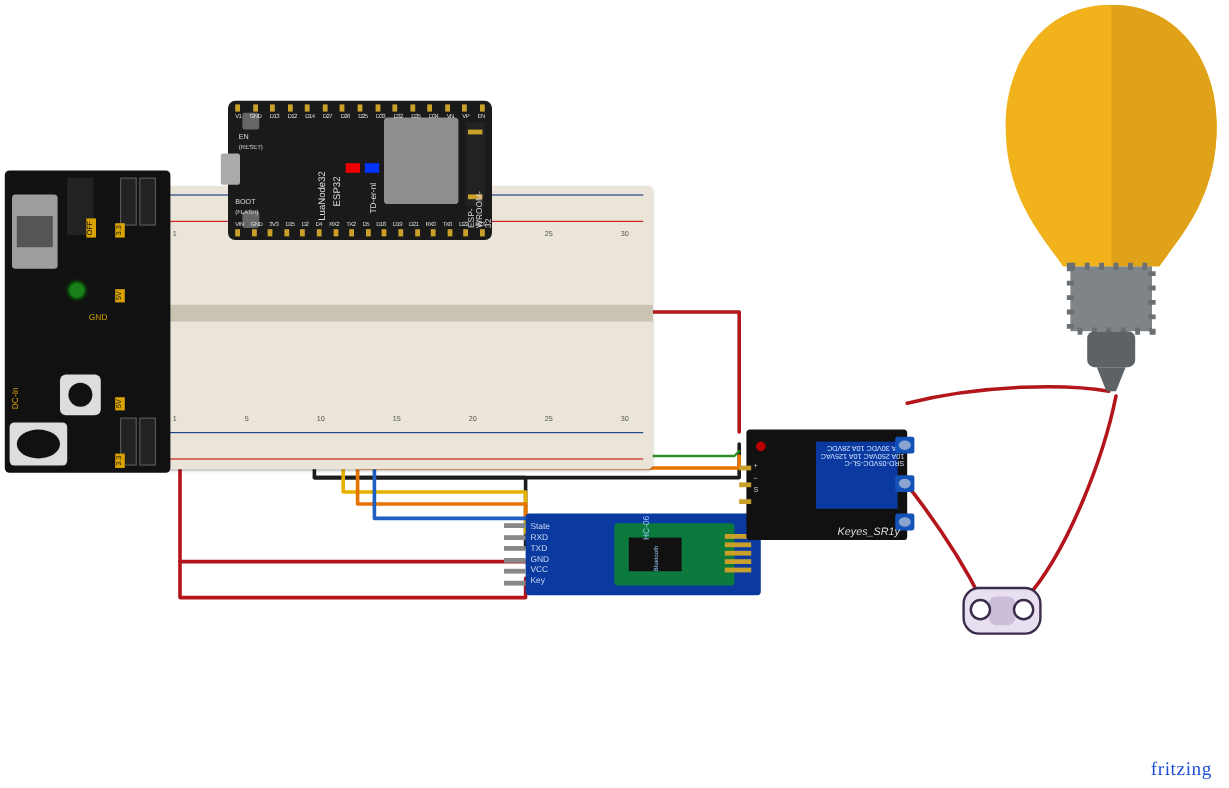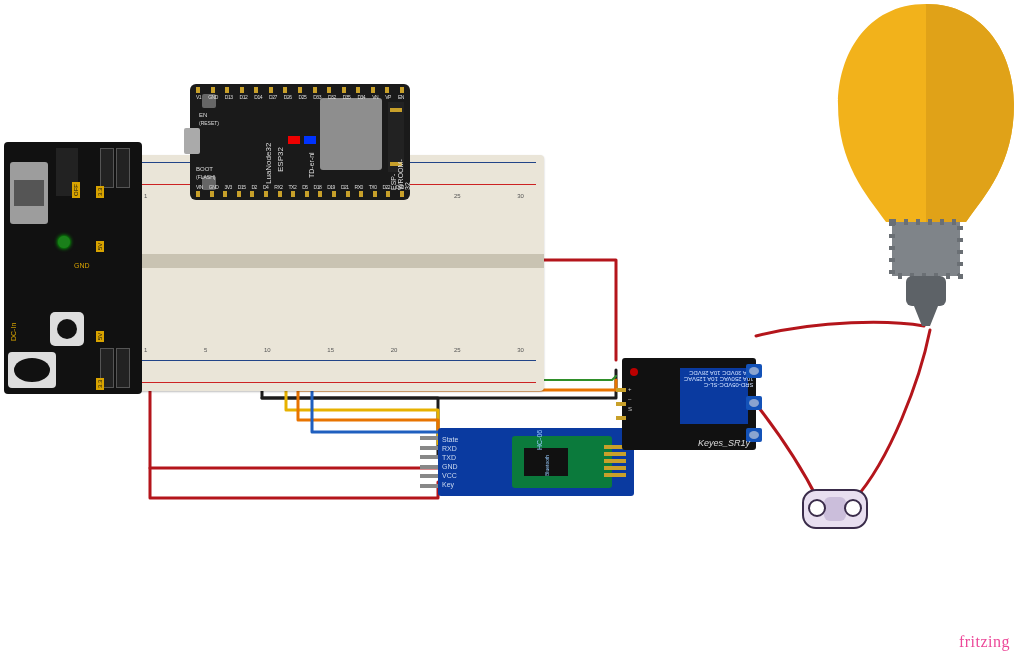--- a/index.html
+++ b/index.html
@@ -106,21 +106,21 @@
   .outlet{ position:absolute; left:802px; top:489px; width:66px; height:40px; }
   .outlet .shell{ position:absolute; inset:0; background:#e8dff0; border:2px solid #3a2c4a; border-radius:14px;}
   .outlet .slot{ position:absolute; top:10px; width:18px; height:18px; background:#fff; border:2px solid #3a2c4a; border-radius:50%;}
   .outlet .slot.l{ left:6px;} .outlet .slot.r{ right:6px;}
   .outlet .mid{ position:absolute; left:22px; right:22px; top:8px; bottom:8px; background:#cbbedb; border-radius:6px;}
 
   .sticky{ position:absolute; left:814px; top:527px; width:78px; height:62px; background:#f5e8b8; box-shadow:0 1px 2px rgba(0,0,0,.2);}
   .sticky::before{ content:""; position:absolute; top:-6px; right:6px; width:26px; height:10px; background:#e4d07a; transform:skewY(-10deg);}
   .sticky .txt{ padding:8px; font-size:11px; color:#333; line-height:14px; }
 
-  .watermark{ position:absolute; right:14px; bottom:6px; font-size:16px; color:#ec4899; letter-spacing:.5px; font-family: Georgia, serif;}
+  .watermark{ position:absolute; right:14px; bottom:6px; font-size:16px; color:#1d4ed8; letter-spacing:.5px; font-family: Georgia, serif;}
   .wire { stroke-width:3; fill:none; stroke-linecap:round; stroke-linejoin:round;}
   .wire.thin{ stroke-width:2;}
 </style>
 </head>
 <body>
 
 <div class="stage">
 
   <svg width="1024" height="657" style="position:absolute;inset:0;">
 

